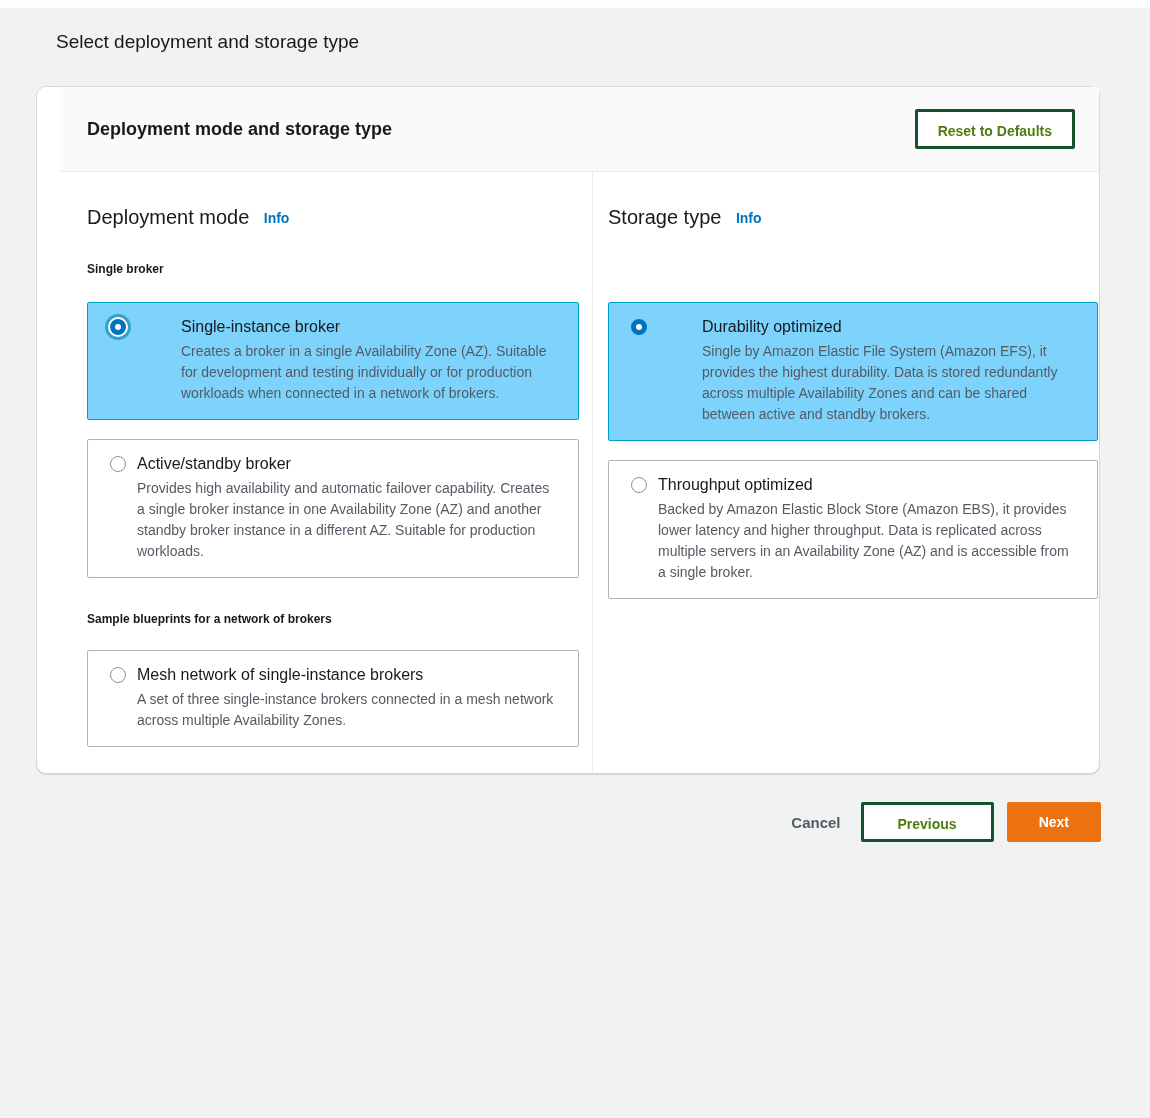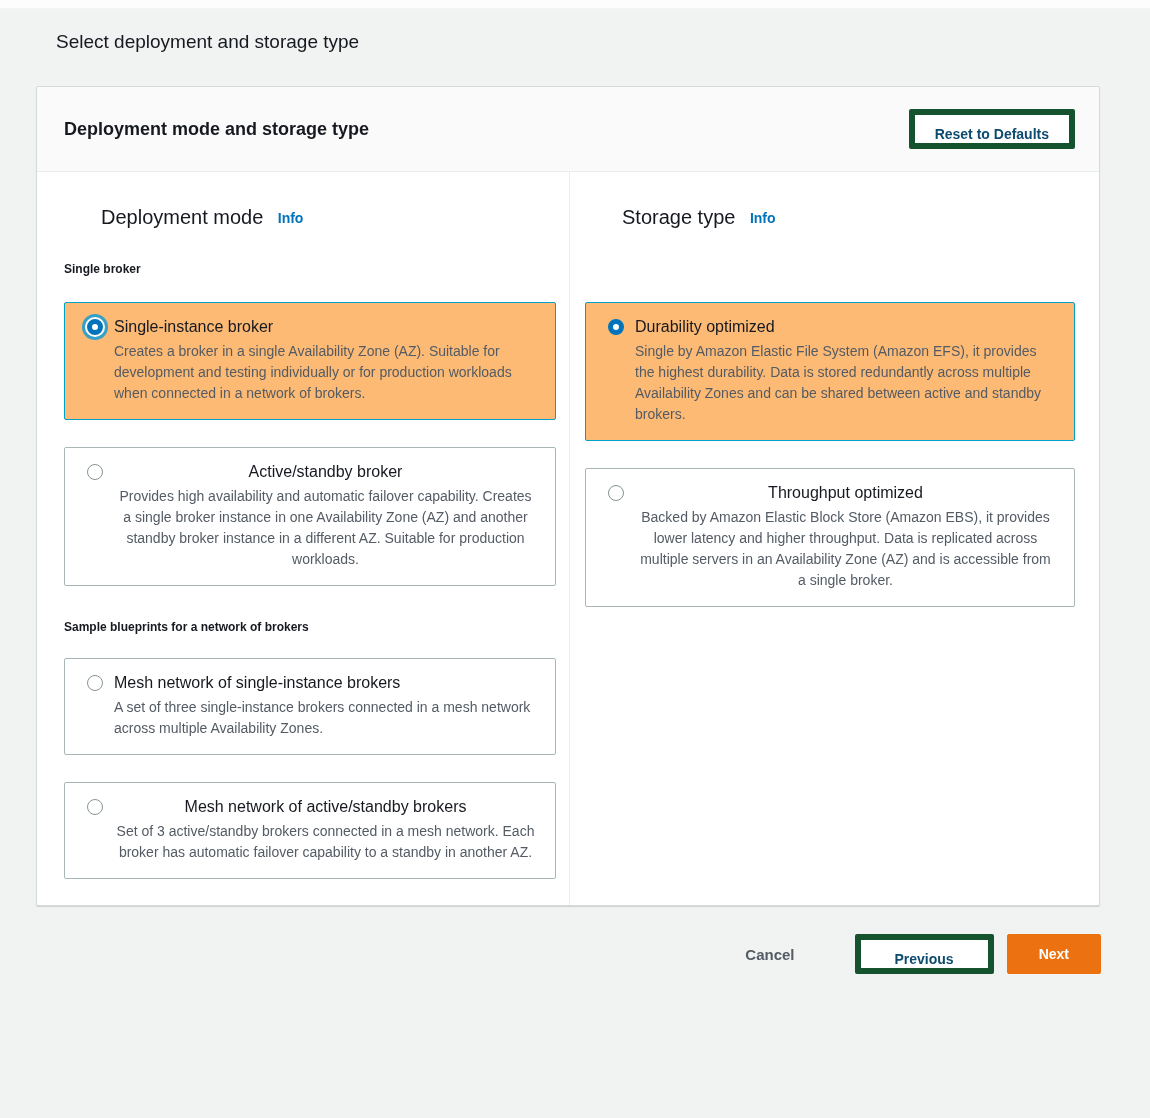--- a/index.html
+++ b/index.html
@@ -16,72 +16,73 @@
   h1.page-title {
     font-size: 19px; font-weight: 400; color: #16191f;
     margin: 13px 0 0 56px; line-height: 40px;
   }
 
   .panel {
     margin: 24px 50px 0 36px;
     width: 1064px;
     background: #ffffff;
     border: 1px solid #d5dbdb;
-    border-radius: 2px;
+    border-radius: 10px;
     box-shadow: 0 1px 1px 0 rgba(0,28,36,0.15);
+    padding-left: 23px;
   }
   .panel-header {
     height: 85px;
     background: #fafafa;
     border-bottom: 1px solid #eaeded;
     display: flex; align-items: center; justify-content: space-between;
     padding: 0 24px 0 27px;
     border-radius: 2px 2px 0 0;
   }
   .panel-header h2 { font-size: 18px; font-weight: 700; margin: 0; color: #16191f; }
   .btn {
     font-family: "Liberation Sans", sans-serif;
     font-size: 14px; font-weight: 700;
     border-radius: 2px; cursor: pointer;
     height: 40px; line-height: 38px; padding: 0 20px;
   }
   .btn-normal {
-    background: #ffffff; color: #0c4a6e; border: 6px solid #14532d; margin-left: 40px;
+    background: #ffffff; color: #4d7c0f; border: 3px solid #14532d;
   }
   .btn-primary {
     background: #ec7211; color: #ffffff; border: 1px solid #ec7211;
     padding: 0 31px;
   }
 
   .panel-body { display: flex; align-items: stretch; }
   .v-divider { width: 1px; background: #eaeded; flex: none; }
   .col-left  { width: 532px; padding: 33px 13px 26px 27px; flex: none; }
   .col-right { width: 529px; padding: 33px 24px 26px 15px; flex: none; }
 
-  .col-heading-row { line-height: 24px; margin-left: 37px; }
+  .col-heading-row { line-height: 24px; }
   .col-heading { font-size: 20px; font-weight: 400; color: #16191f; }
   .info-link {
     font-size: 14px; font-weight: 700; color: #0073bb;
     text-decoration: none; margin-left: 10px; position: relative; top: -1px;
     cursor: pointer;
   }
   .section-heading {
     font-size: 12px; font-weight: 700; color: #16191f;
     margin: 27px 0 22px 0; line-height: 22px;
   }
   .section-heading.second { margin-top: 30px; margin-bottom: 20px; }
 
   .tile {
     border: 1px solid #aab7b8; border-radius: 2px; background: #ffffff;
     padding: 13px 18px 15px 22px;
     display: flex; align-items: flex-start;
     cursor: pointer;
   }
-  .tile.selected { background: #fdba74; border-color: #00a1c9; }
-  .tile + .tile { margin-top: 27px; text-align: center; }
+  .tile.selected { background: #7dd3fc; border-color: #00a1c9; gap: 44px; }
+  .tile + .tile { margin-top: 19px; }
   .col-right .tile.first { margin-top: 71px; }
 
   .radio {
     flex: none; width: 16px; height: 16px; border-radius: 50%;
     border: 1px solid #879596; background: #ffffff;
     margin: 3px 11px 0 0;
   }
   .radio.checked { border: 5px solid #0073bb; }
   .radio.focused { box-shadow: 0 0 0 2px #ffffff, 0 0 0 5px #35a0c8; }
 
@@ -144,27 +145,20 @@
       <div class="section-heading second">Sample blueprints for a network of brokers</div>
 
       <div class="tile">
         <span class="radio"></span>
         <div class="tile-content">
           <div class="tile-title">Mesh network of single-instance brokers</div>
           <div class="tile-desc">A set of three single-instance brokers connected in a mesh network across multiple Availability Zones.</div>
         </div>
       </div>
 
-      <div class="tile">
-        <span class="radio"></span>
-        <div class="tile-content">
-          <div class="tile-title">Mesh network of active/standby brokers</div>
-          <div class="tile-desc">Set of 3 active/standby brokers connected in a mesh network. Each broker has automatic failover capability to a standby in another AZ.</div>
-        </div>
-      </div>
     </div>
 
     <div class="v-divider"></div>
 
     <div class="col-right">
       <div class="col-heading-row">
         <span class="col-heading">Storage type</span>
         <a class="info-link">Info</a>
       </div>
 

